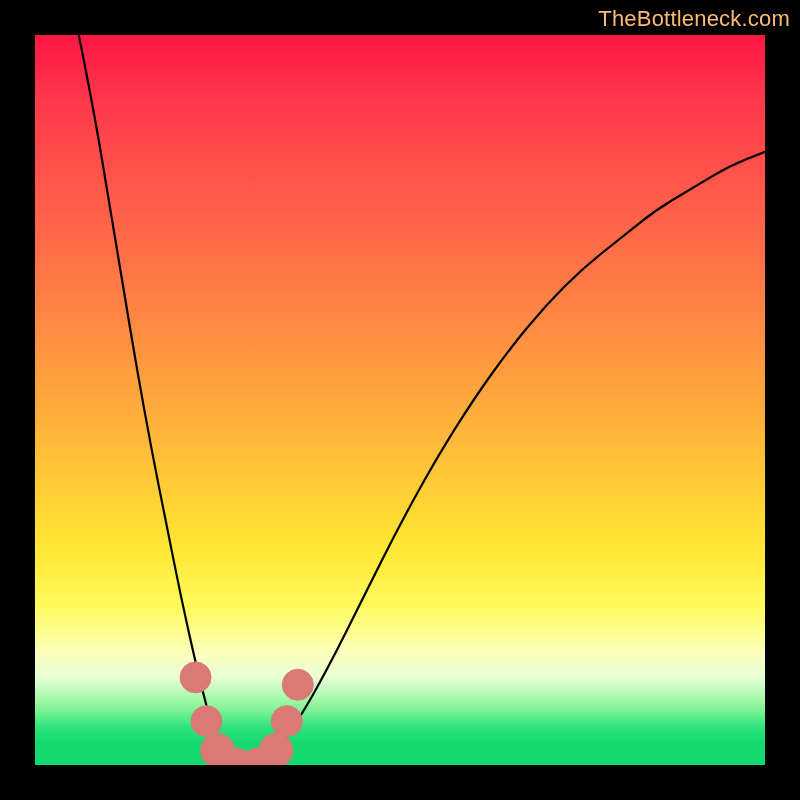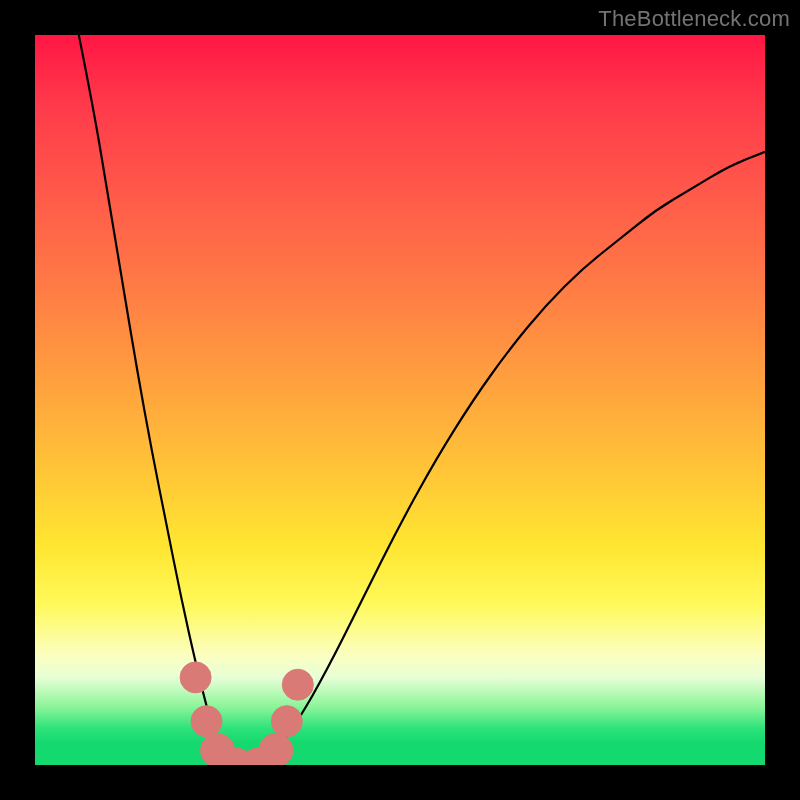--- a/index.html
+++ b/index.html
@@ -41,21 +41,21 @@
       #8cf59a 92%,
       #2de27a 95%,
       #14d96e 97%,
       #14d96e 100%
     );
   }
   .watermark {
     position: absolute;
     top: 6px;
     right: 10px;
-    color: #737373;
+    color: #fdba74;
     font-size: 22px;
     letter-spacing: 0.2px;
     font-weight: 400;
     user-select: none;
   }
   svg.curve {
     position: absolute;
     left: 0;
     top: 0;
     width: 730px;

